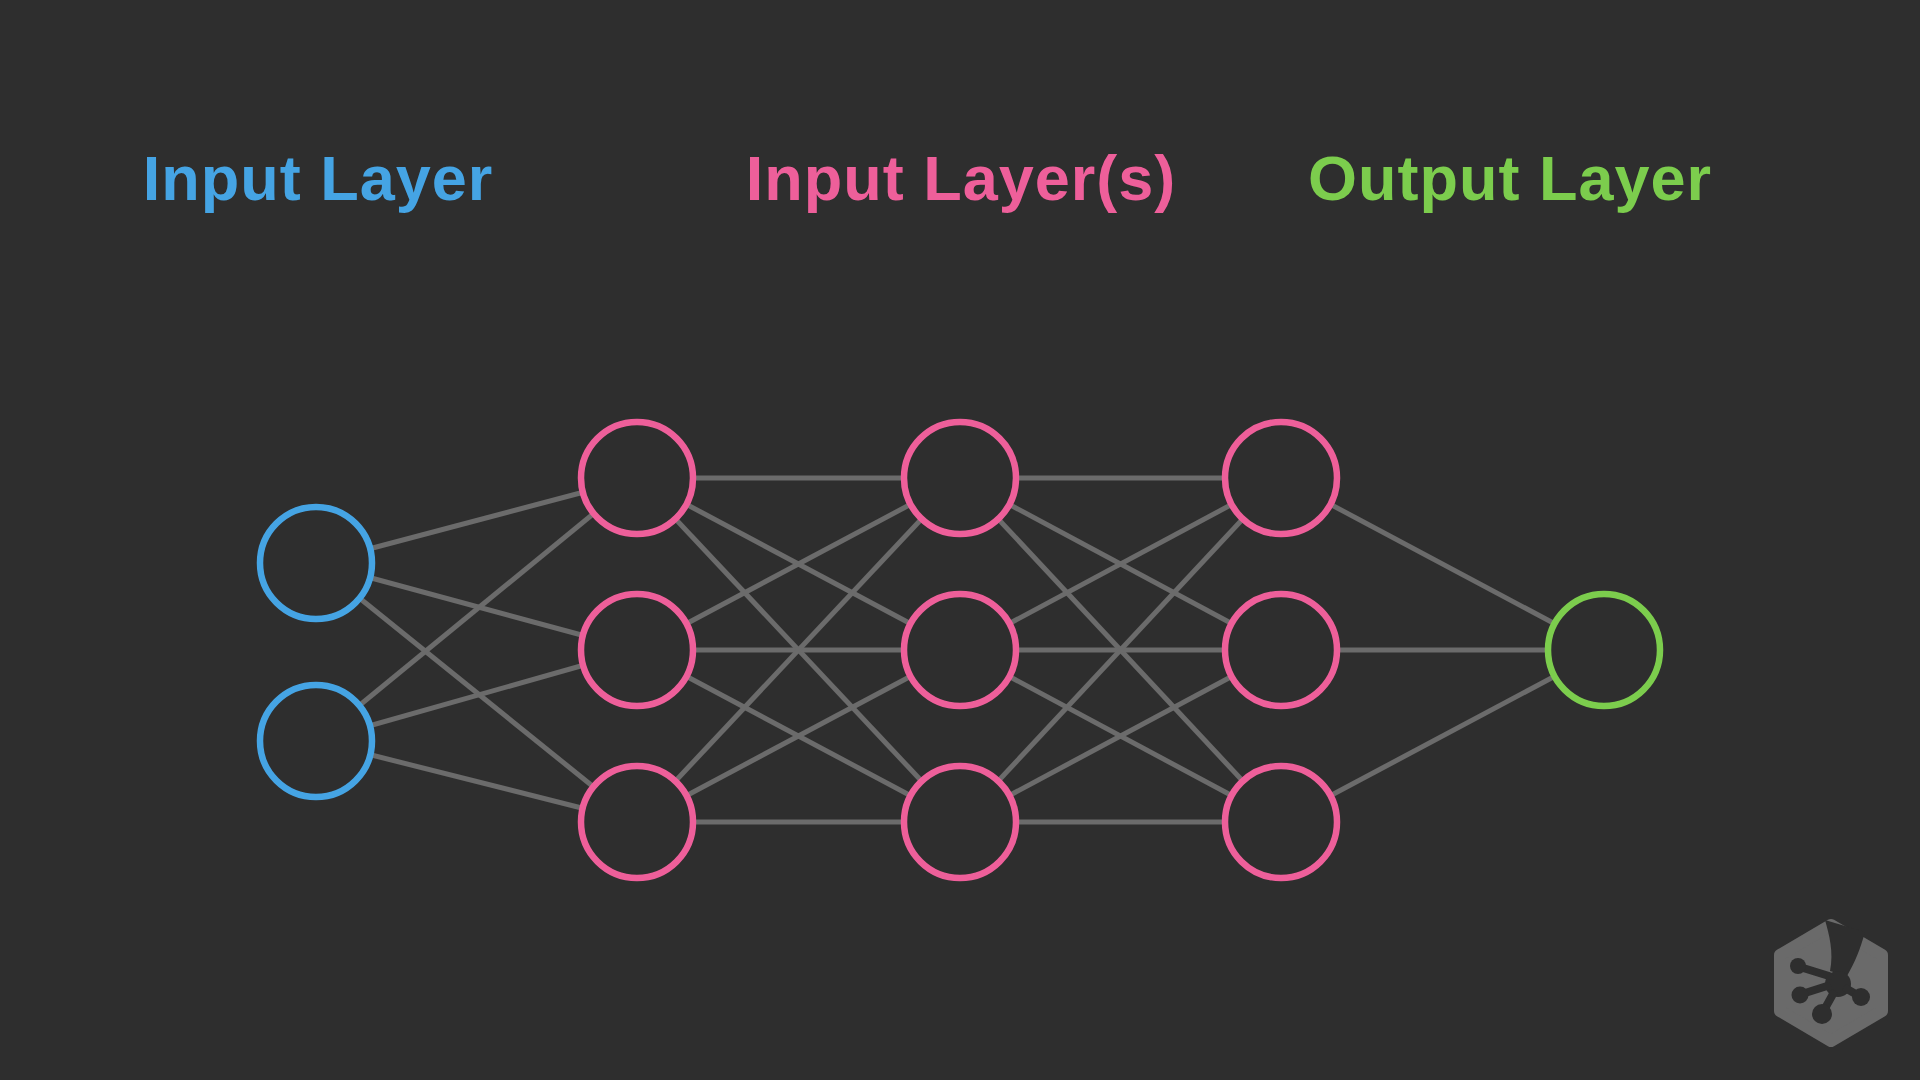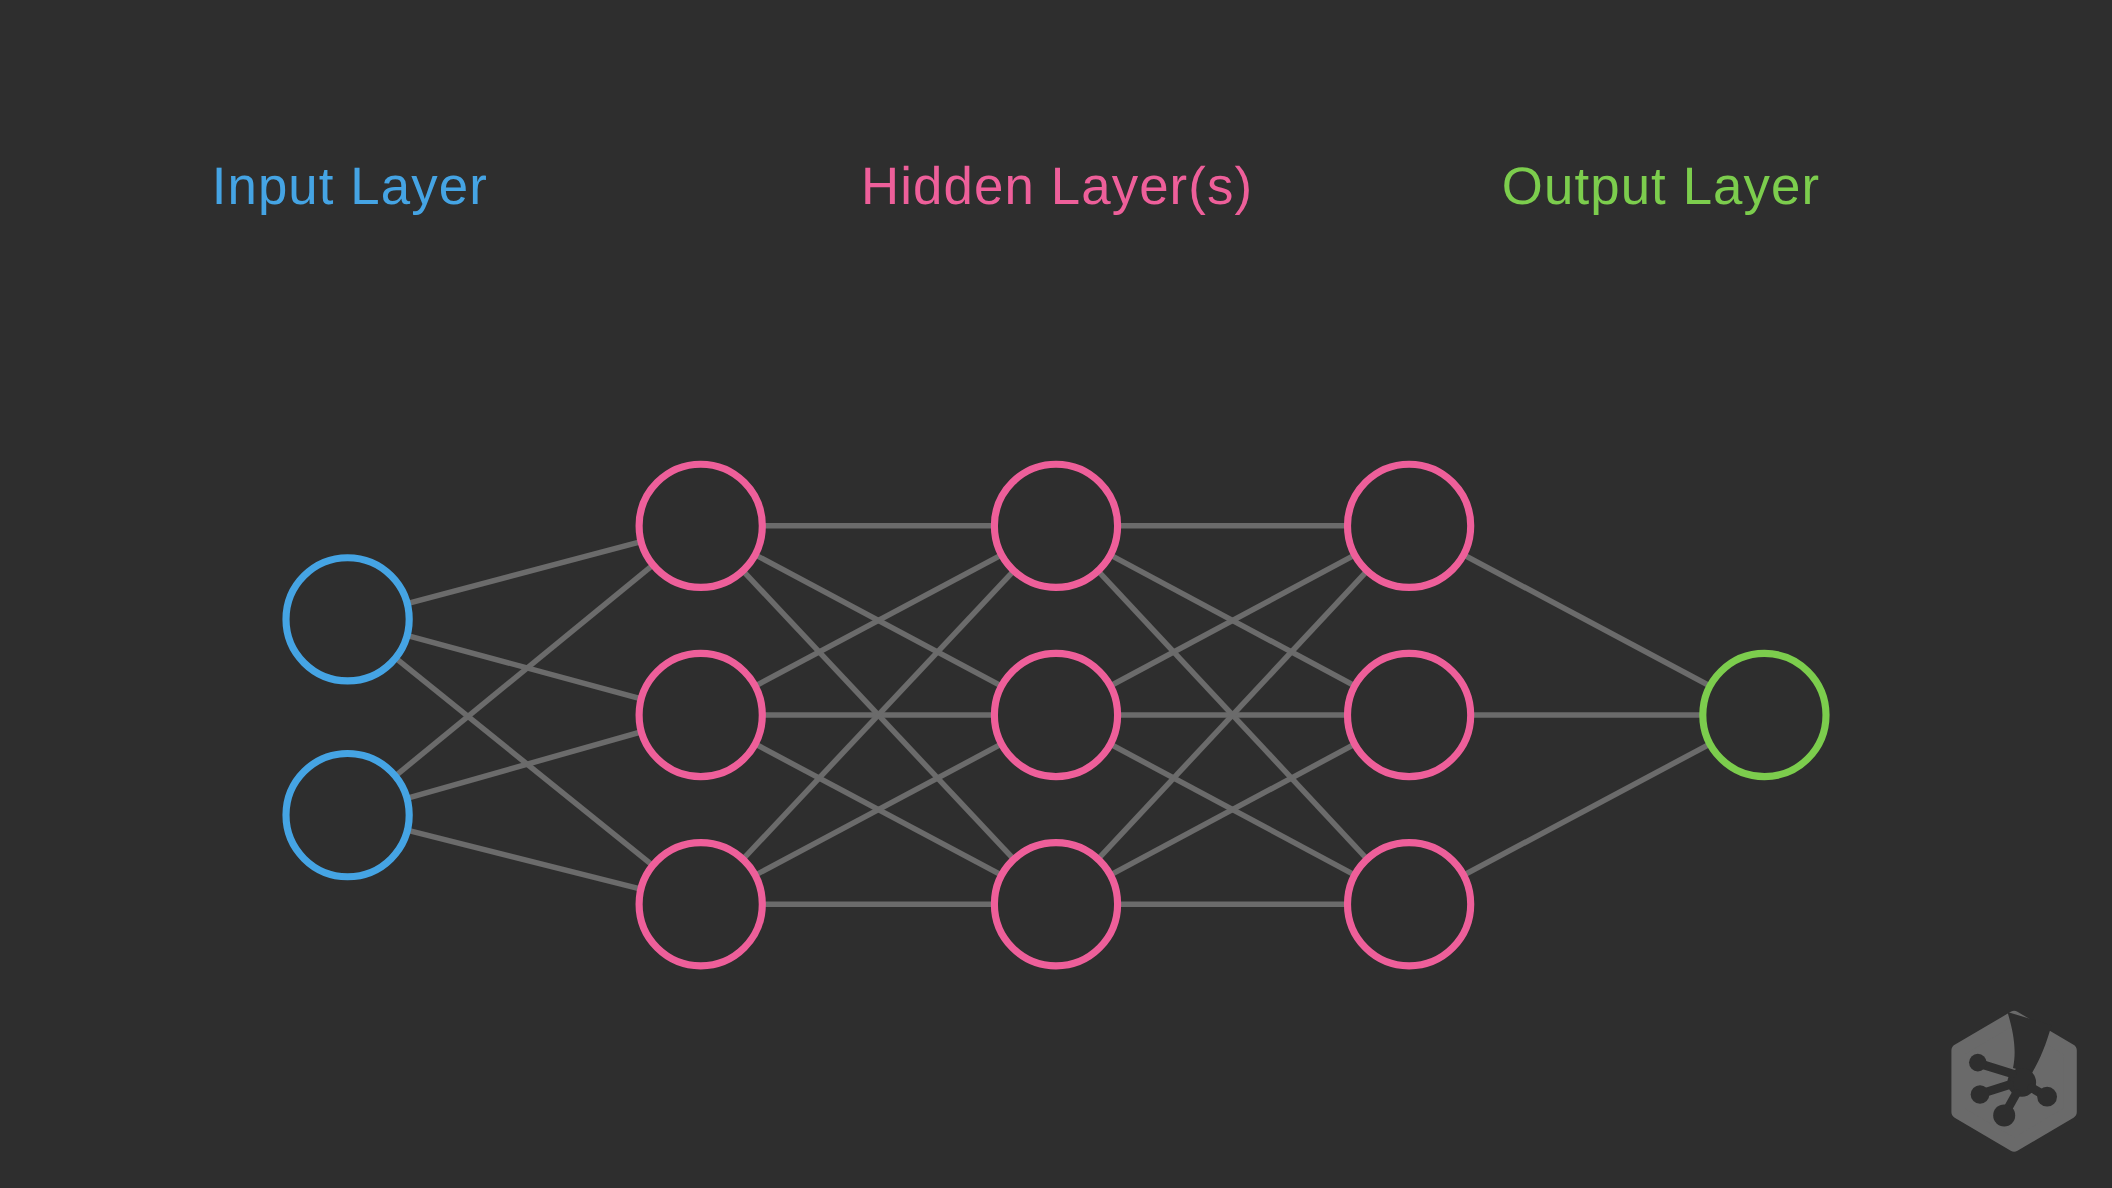--- a/index.html
+++ b/index.html
@@ -8,22 +8,22 @@
     width: 1920px;
     height: 1080px;
     background: #2e2e2e;
     overflow: hidden;
     font-family: "Liberation Sans", "DejaVu Sans", sans-serif;
   }
   .layer-label {
     position: absolute;
     top: 142px;
     transform: translateX(-50%);
-    font-size: 48px;
-    font-weight: 400;
+    font-size: 63px;
+    font-weight: 700;
     letter-spacing: 1px;
     white-space: nowrap;
     user-select: none;
   }
   .label-input  { left: 318px;  }
   .label-hidden { left: 961px;  }
   .label-output { left: 1510px; }
   svg.network {
     position: absolute;
     left: 0; top: 0;
@@ -37,21 +37,21 @@
     display: block;
   }
 </style>
 </head>
 <body>
 
 <div class="stage">
 
   <div class="layer-label label-input" style="color: rgb(69, 164, 228);">Input Layer</div>
 
-  <div class="layer-label label-hidden" style="color: rgb(238, 95, 154);">Hidden Layer(s)</div>
+  <div class="layer-label label-hidden" style="color: rgb(238, 95, 154);">Input Layer(s)</div>
 
   <div class="layer-label label-output" style="color: rgb(124, 205, 77);">Output Layer</div>
 
   <svg class="network" viewBox="0 0 1920 1080">
     <g>
         <line x1="316" y1="563" x2="637" y2="478" stroke="#6b6b6b" stroke-width="5"></line>
         <line x1="316" y1="563" x2="637" y2="650" stroke="#6b6b6b" stroke-width="5"></line>
         <line x1="316" y1="563" x2="637" y2="822" stroke="#6b6b6b" stroke-width="5"></line>
         <line x1="316" y1="741" x2="637" y2="478" stroke="#6b6b6b" stroke-width="5"></line>
         <line x1="316" y1="741" x2="637" y2="650" stroke="#6b6b6b" stroke-width="5"></line>

